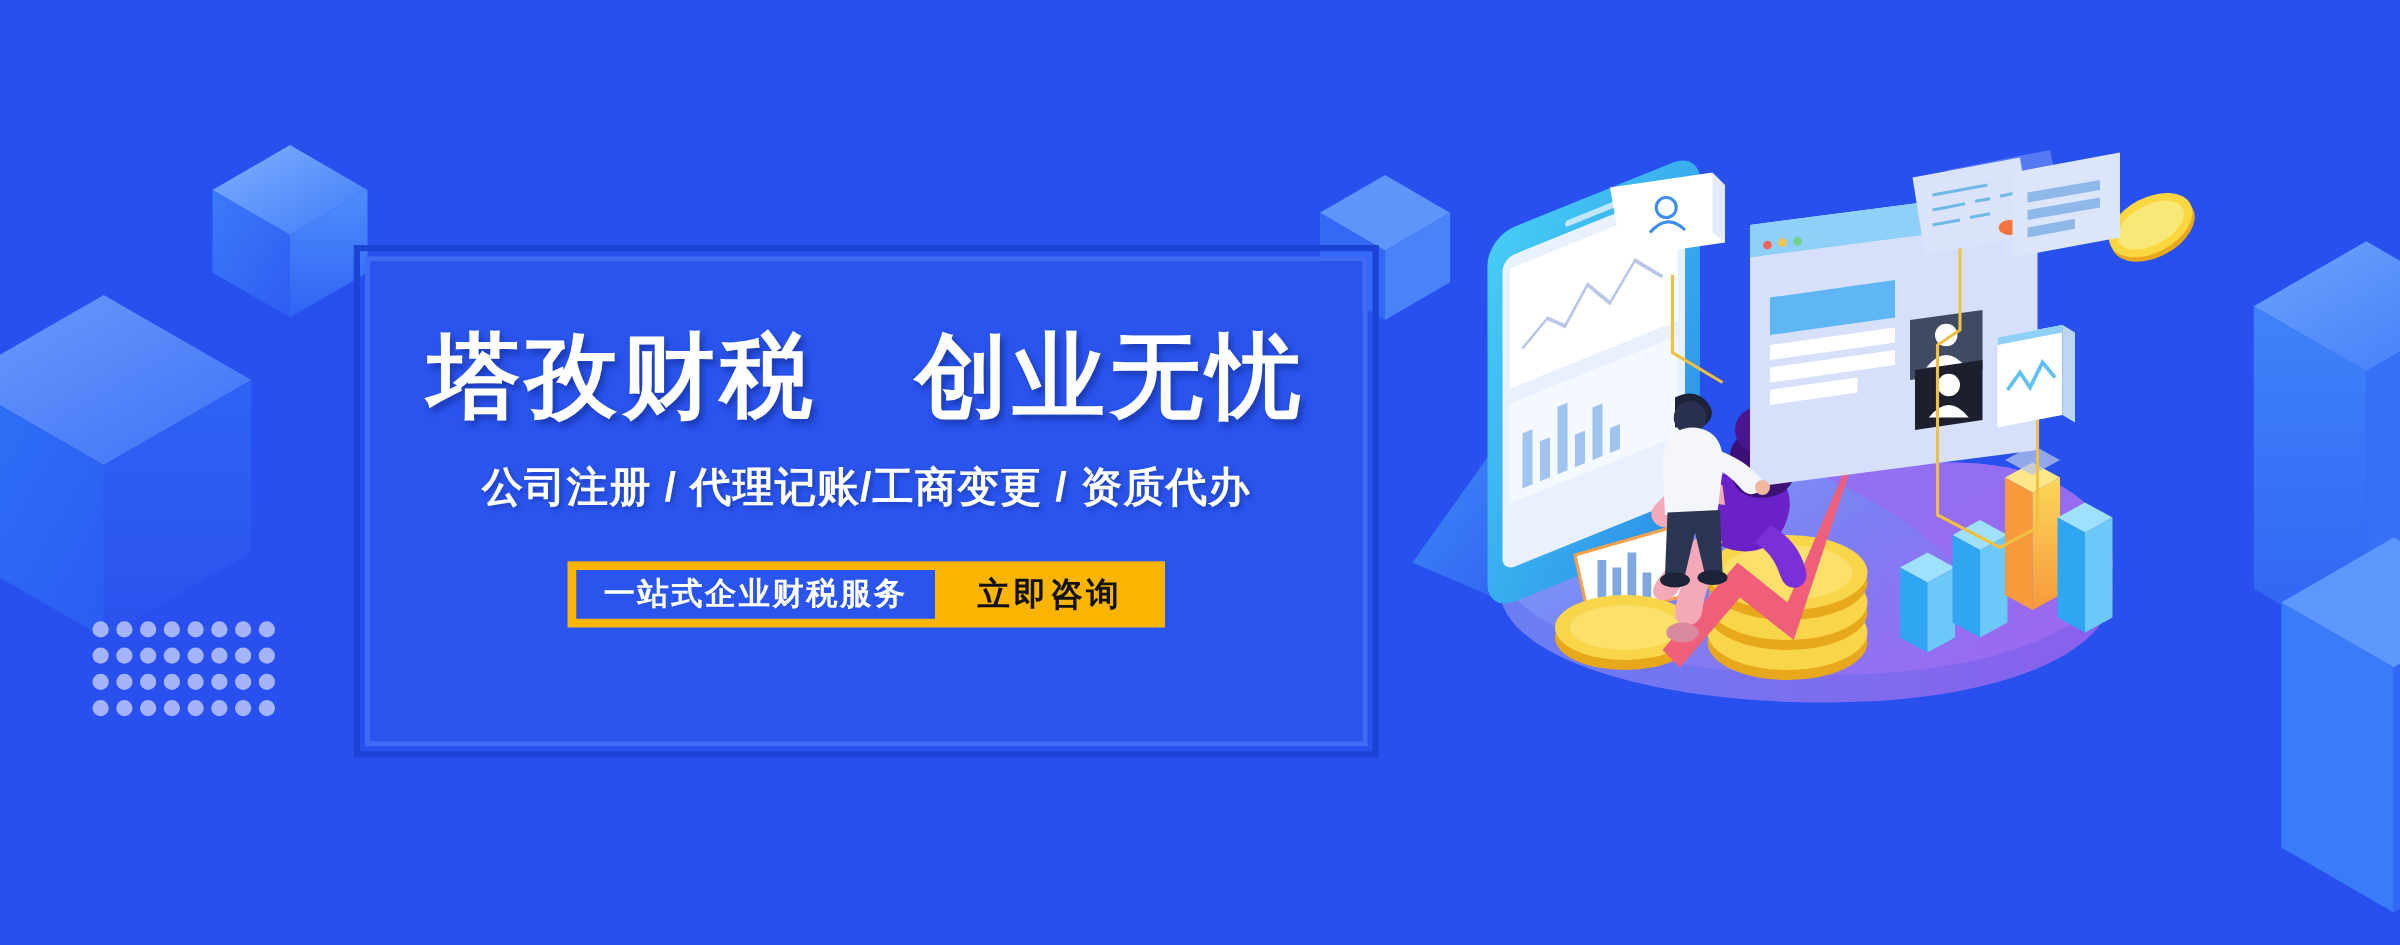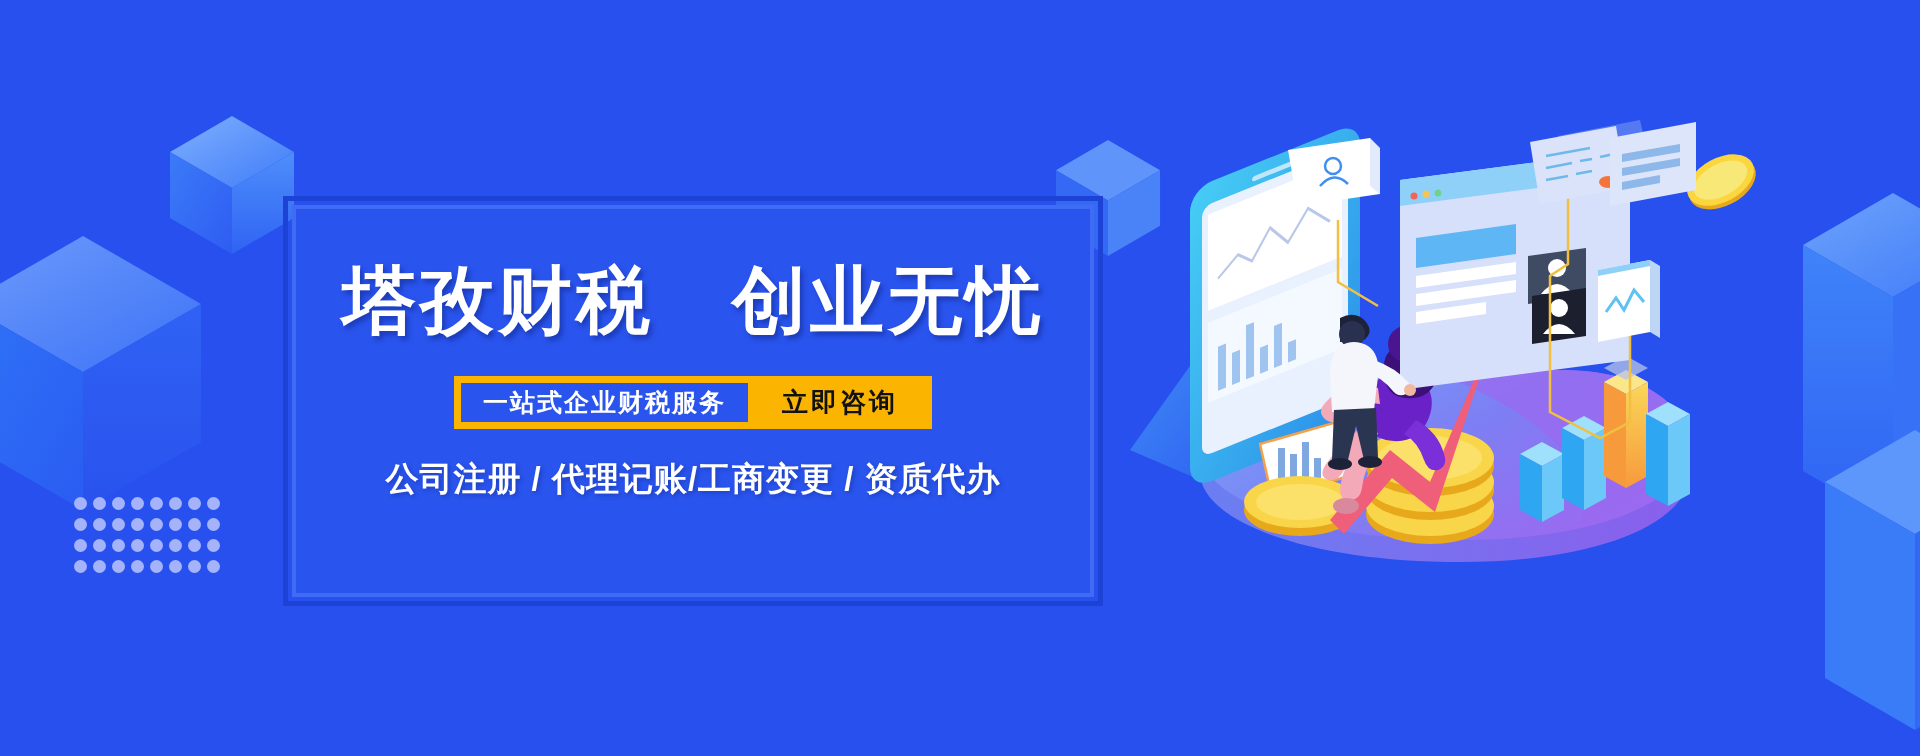--- a/index.html
+++ b/index.html
@@ -254,26 +254,26 @@
       <i></i>
       <i></i>
       <i></i>
   </div>
 
   <div id="frame-outer"></div>
   <div id="frame-inner"></div>
 
   <div id="text-block">
     <div id="headline">塔孜财税　创业无忧</div>
+    <div id="subhead">公司注册 / 代理记账/工商变更 / 资质代办</div>
+
     <div id="cta-bar">
       <span id="cta-tag">一站式企业财税服务</span>
       <span id="cta-action">立即咨询</span>
     </div>
-
-    <div id="subhead">公司注册 / 代理记账/工商变更 / 资质代办</div>
   </div>
 
   <div id="illustration">
     <svg width="640" height="500" viewBox="0 0 640 500">
       <defs>
         <linearGradient id="platTop" x1="0" y1="0" x2="1" y2="0.6">
           <stop offset="0" stop-color="#76a6fb"></stop>
           <stop offset="0.55" stop-color="#7d7ff3"></stop>
           <stop offset="1" stop-color="#9a6af0"></stop>
         </linearGradient>

